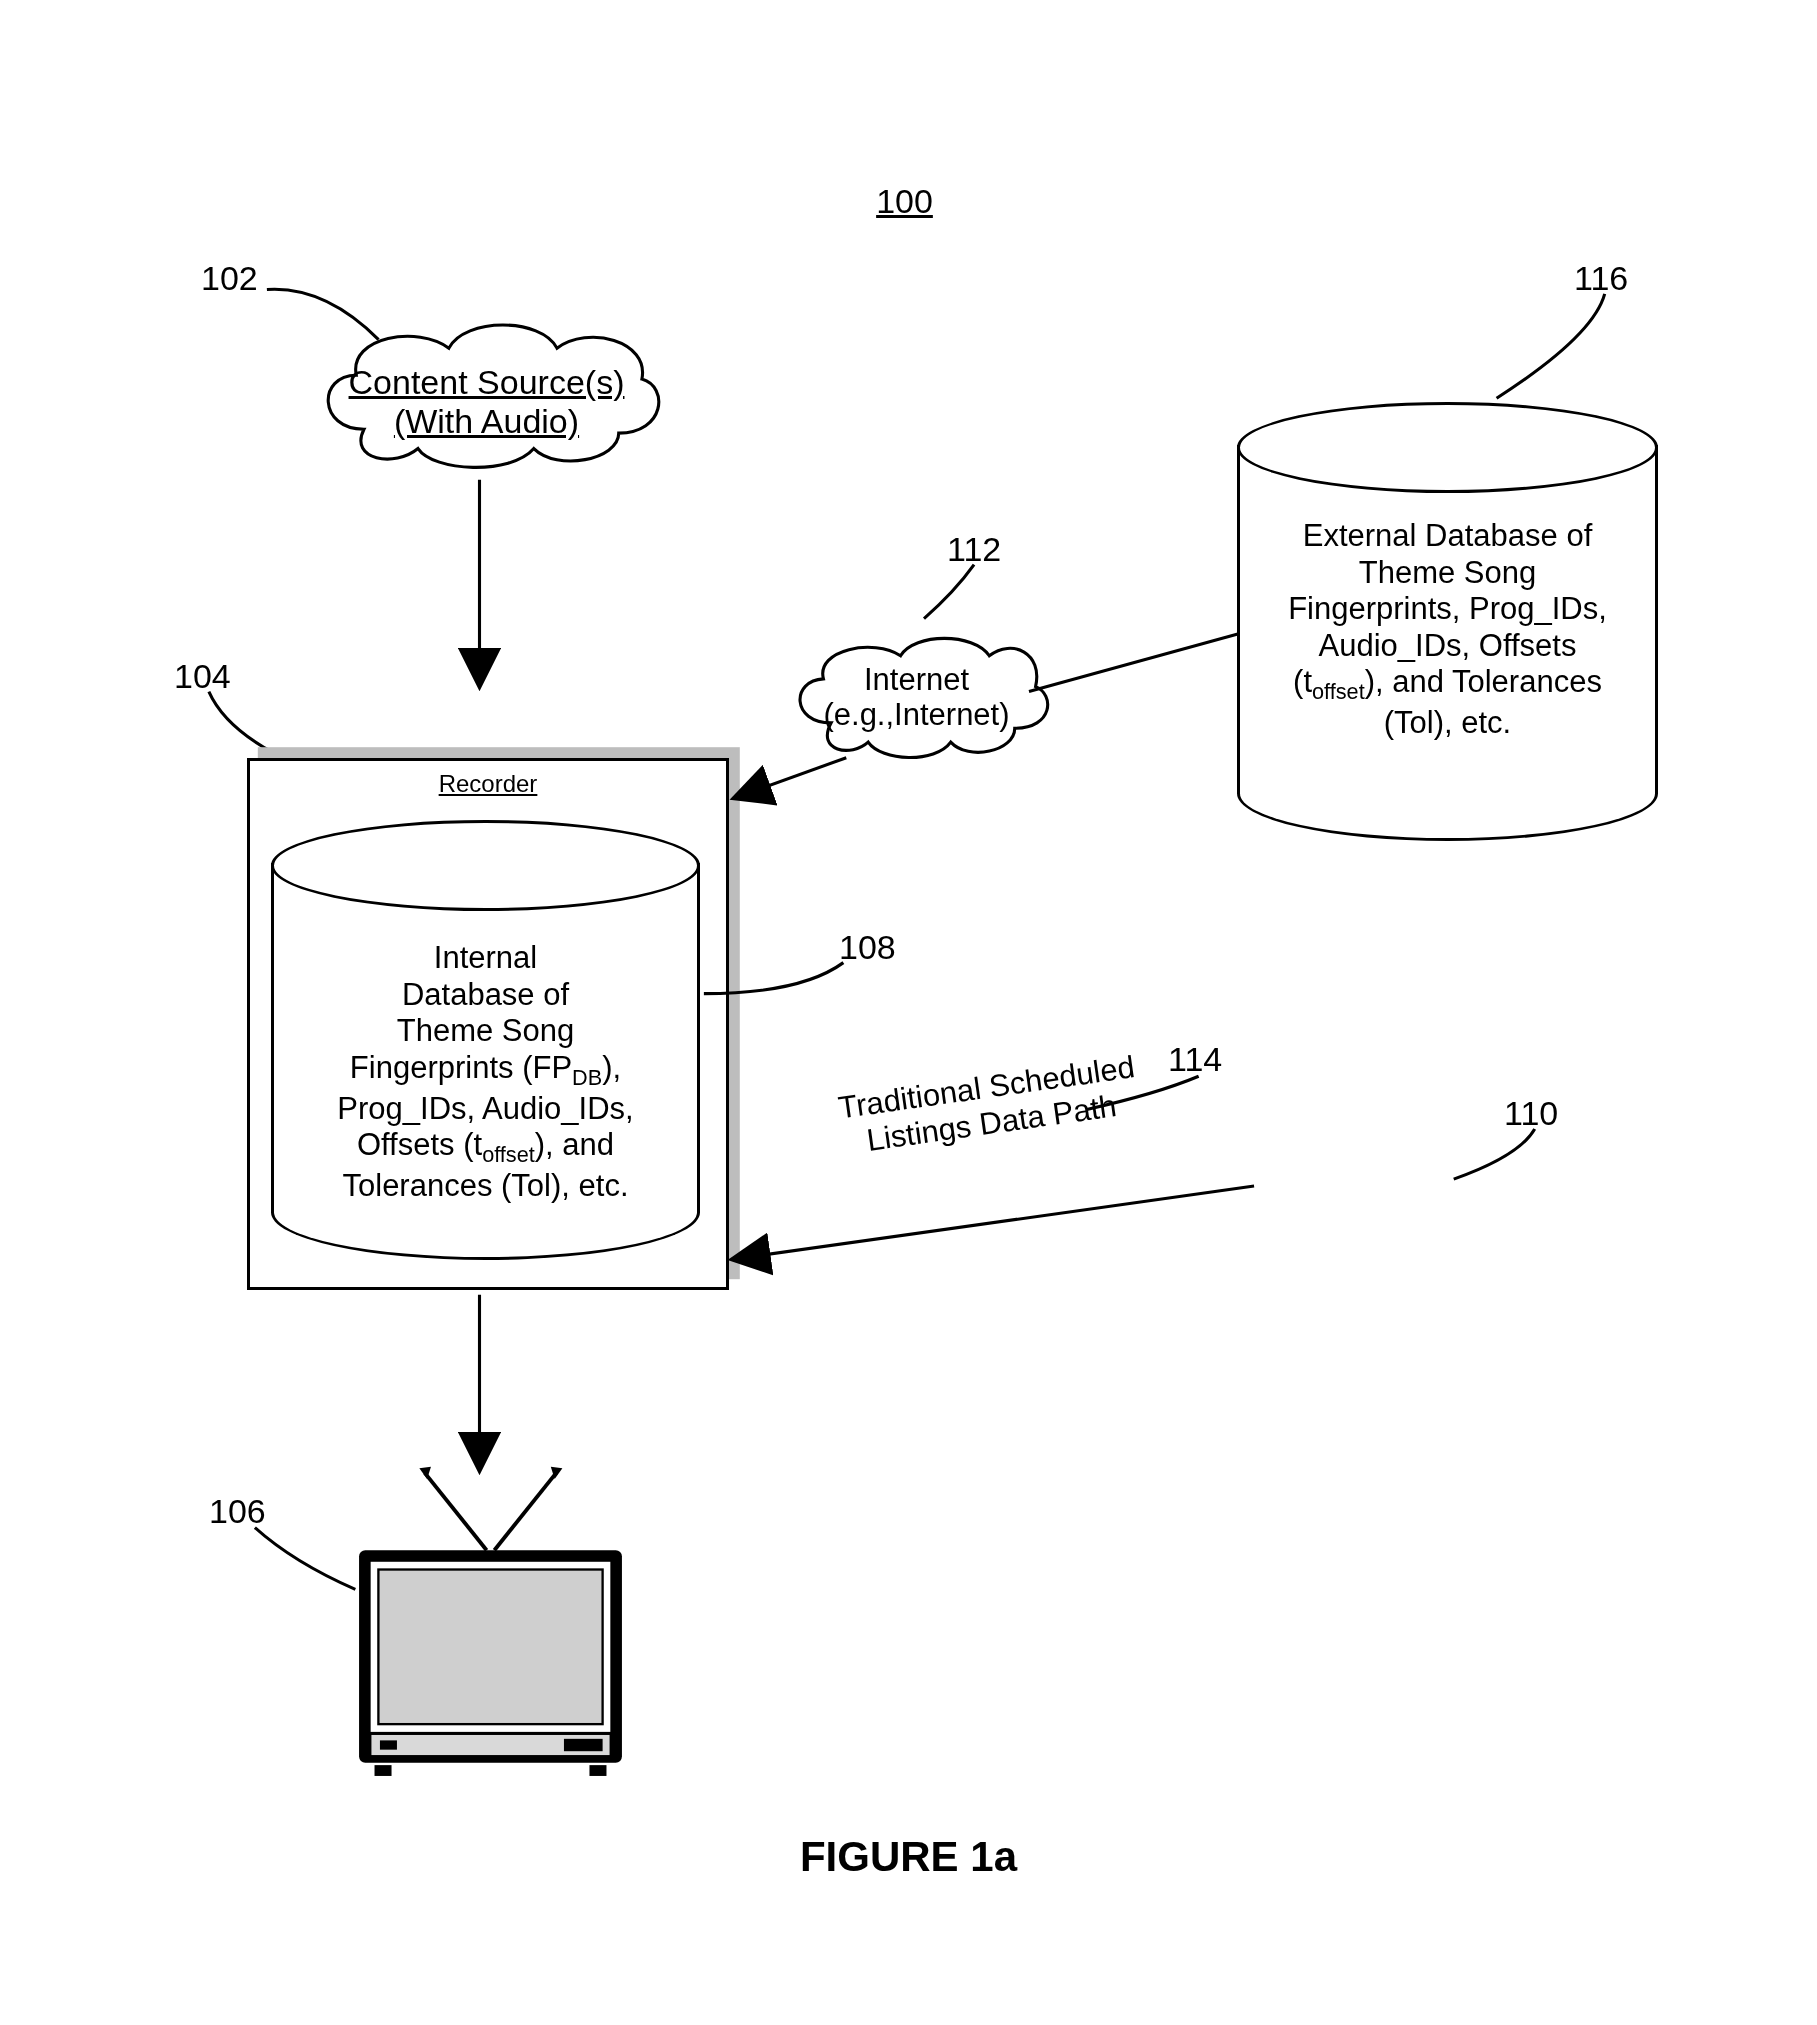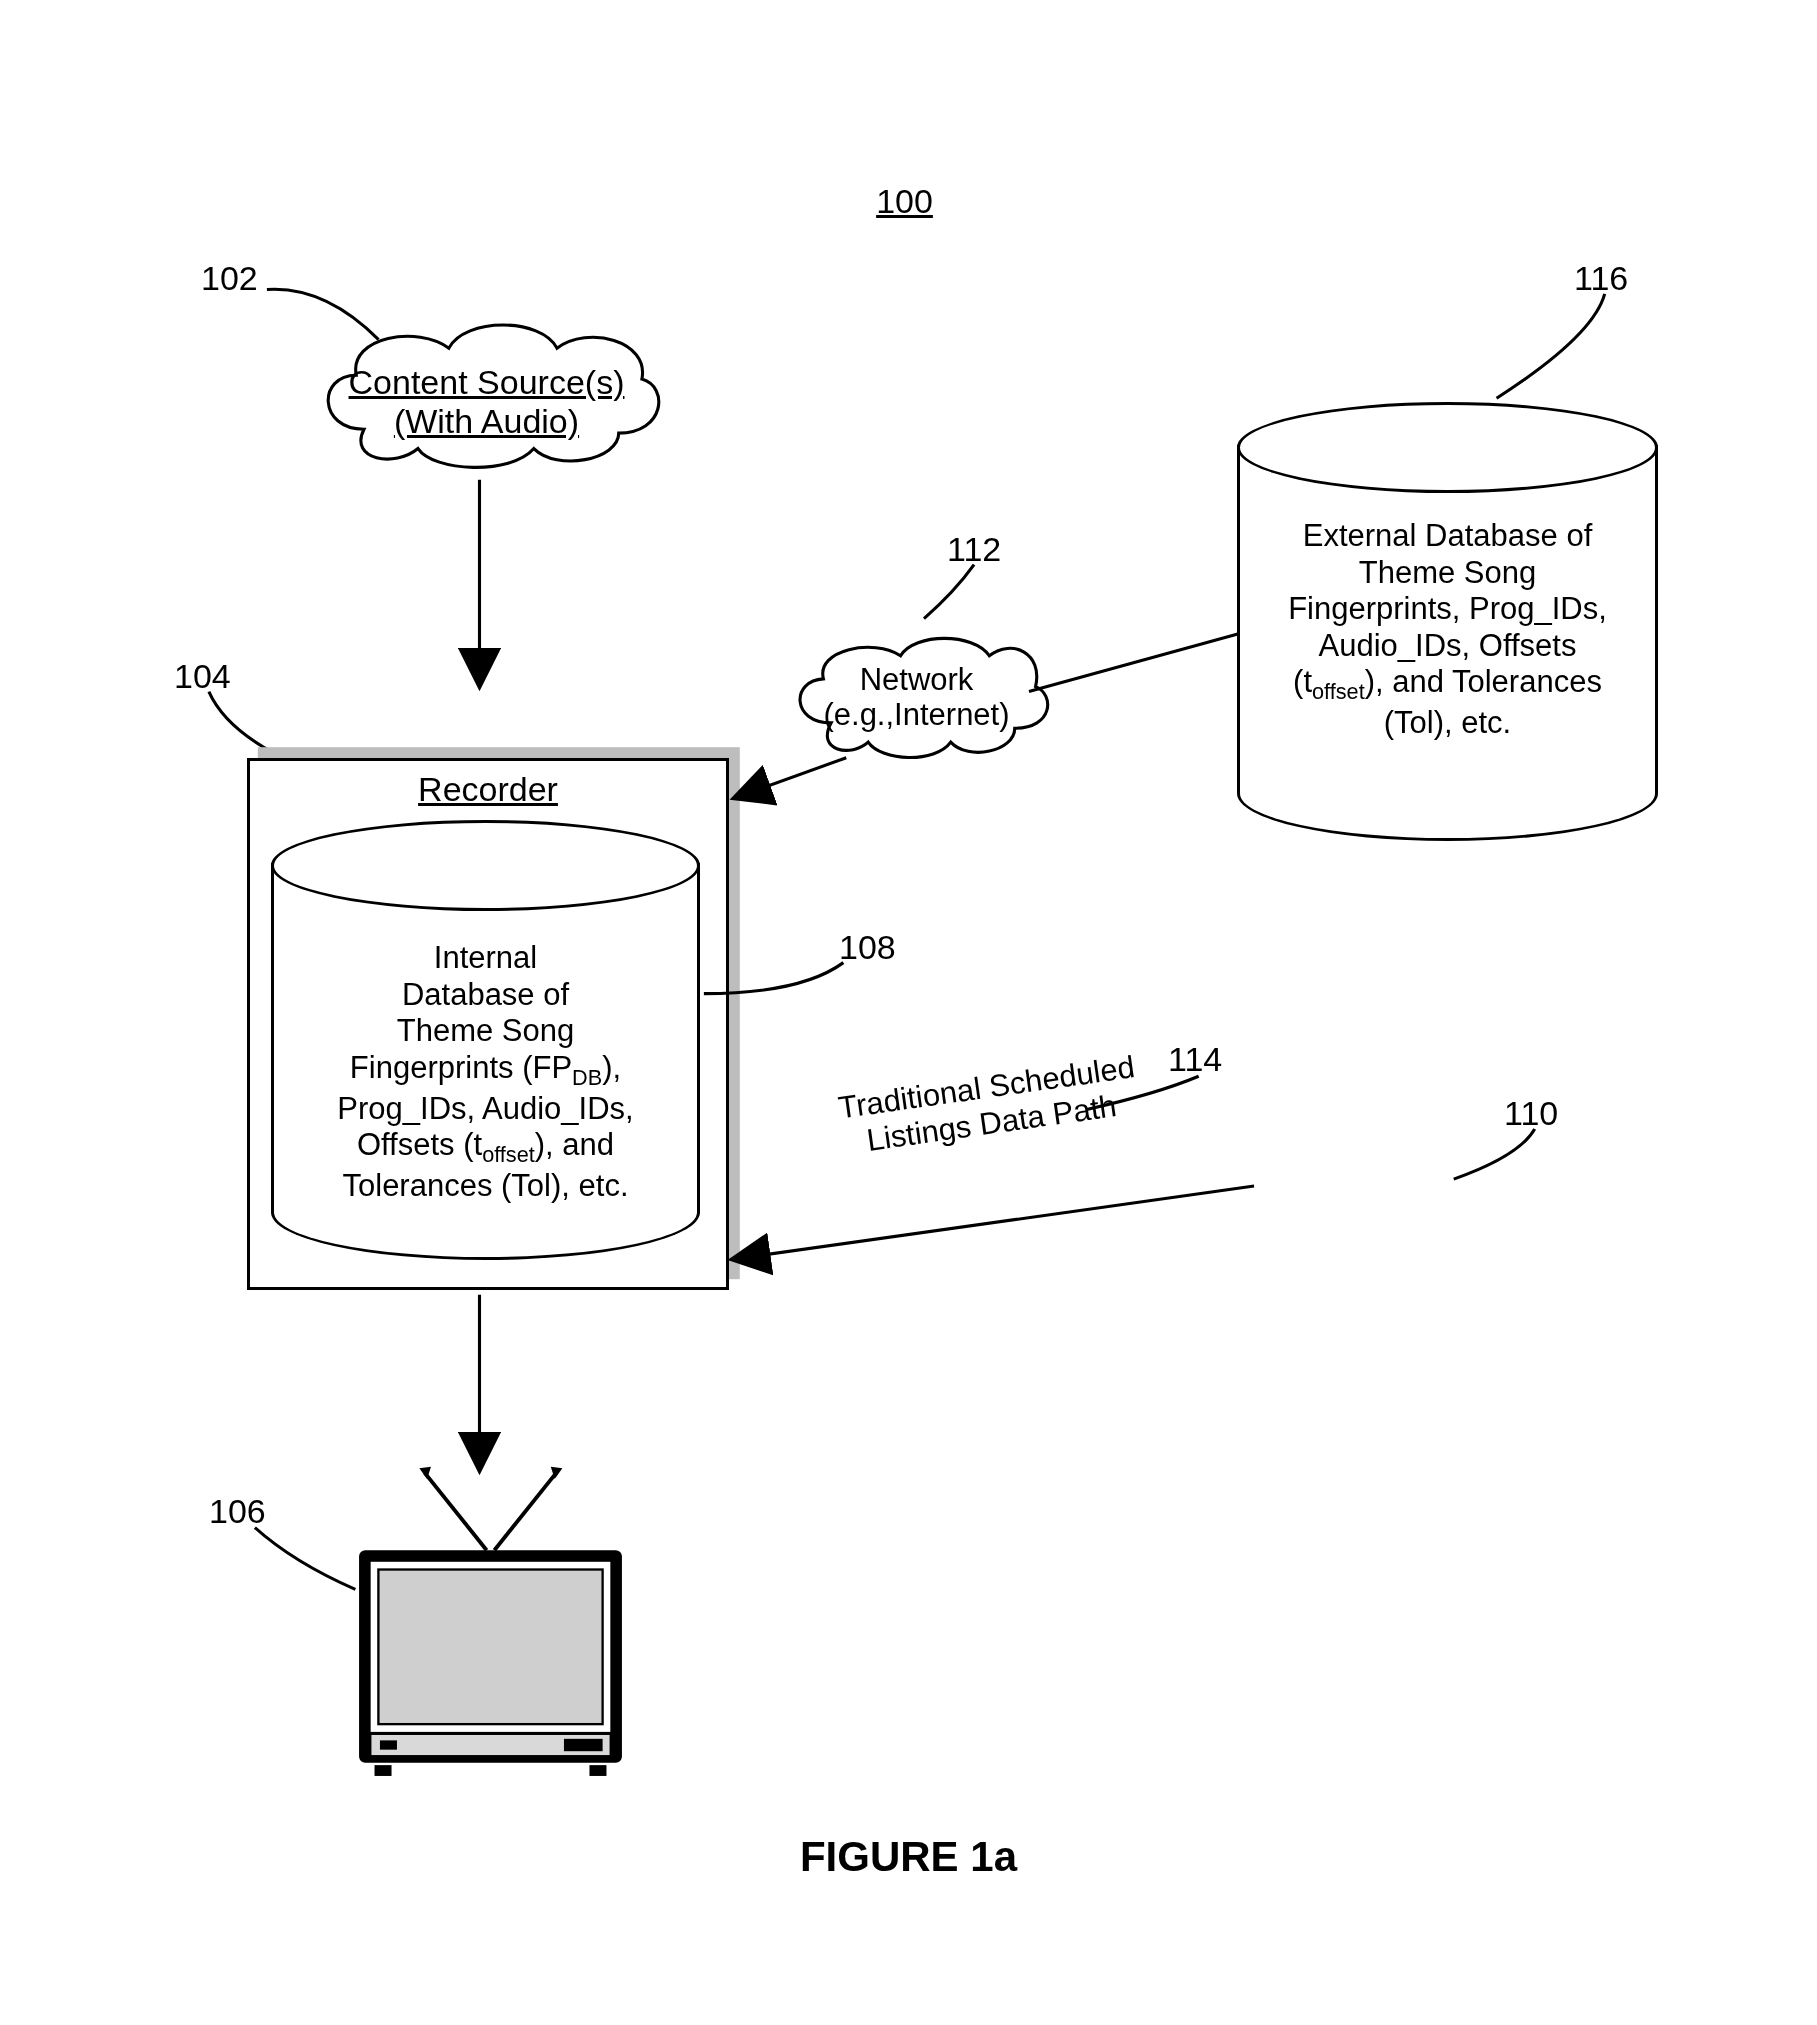--- a/index.html
+++ b/index.html
@@ -34,21 +34,21 @@
   .cloud-text2 {
     font-size: 31px;
   }
   sub { font-size: 0.7em; }
   .recorder-box {
     border: 3.1px solid #000;
     background: #fff;
     box-shadow: 10.8px -10.8px 0 0 #bdbdbd;
   }
   .recorder-title {
-    font-size: 34px;
+    font-size: 24px;
     text-align: center;
     text-decoration: underline;
     padding: 9.3px 0 6.2px 0;
   }
   .cyl {
     position: absolute;
   }
   .cyl-body {
     border-left: 3.1px solid #000;
     border-right: 3.1px solid #000;
@@ -155,21 +155,21 @@
              C18 145 18 90 60 88
              C50 50 125 35 160 58
              C178 28 255 28 275 58
              C305 35 345 55 335 98
              C360 108 358 152 308 152
              C308 182 248 195 225 170
              C205 198 135 195 118 170
              C96 190 50 182 70 145 Z" fill="#fff" stroke="#000" stroke-width="4"></path>
   </svg>
   <div class="abs center-text cloud-text2" style="left:808px; top:663px; width:217px; line-height:1.12;">
-    <span>Network</span><br>
+    <span>Internet</span><br>
     <span>(e.g.,Internet)</span>
   </div>
 
   <svg class="abs" style="left:738px; top:750px;" width="124" height="54" viewBox="0 0 160 70">
     <defs>
       <marker id="arrowB" viewBox="0 0 20 20" refX="10" refY="10" markerWidth="14" markerHeight="14" orient="auto">
         <path d="M0 0 L20 10 L0 20 Z" fill="#000"></path>
       </marker>
     </defs>
     <line x1="140" y1="10" x2="15" y2="55" stroke="#000" stroke-width="4" marker-end="url(#arrowB)"></line>

